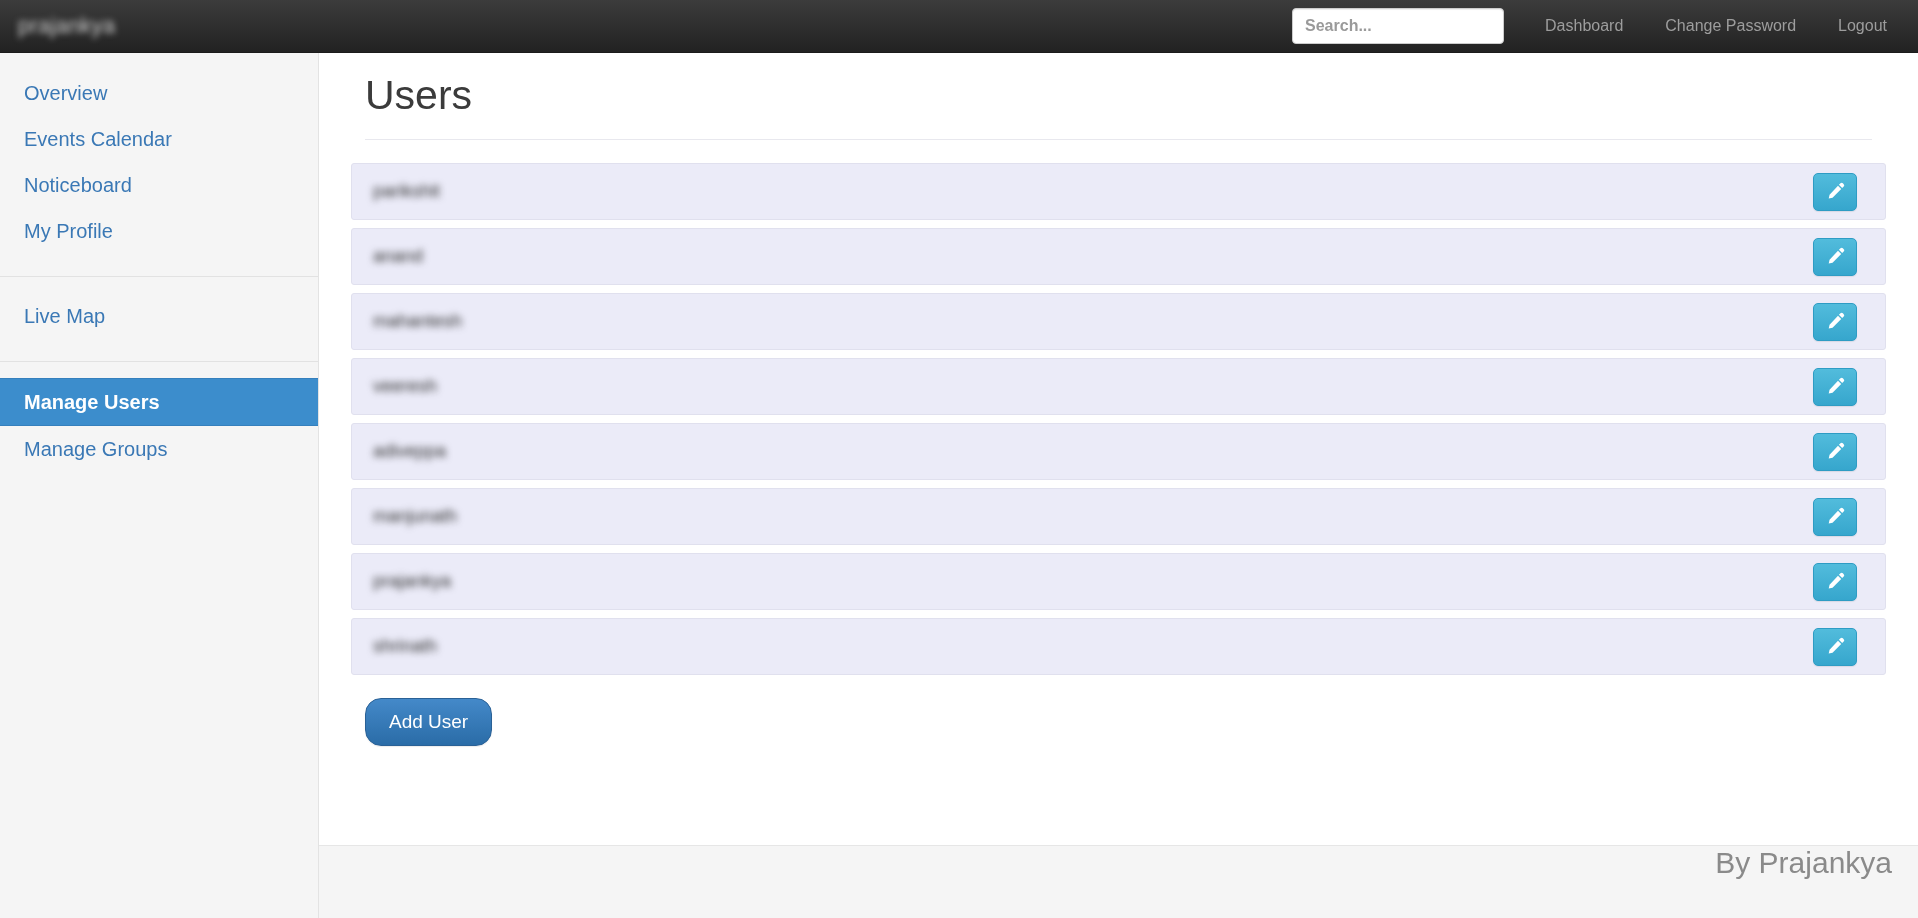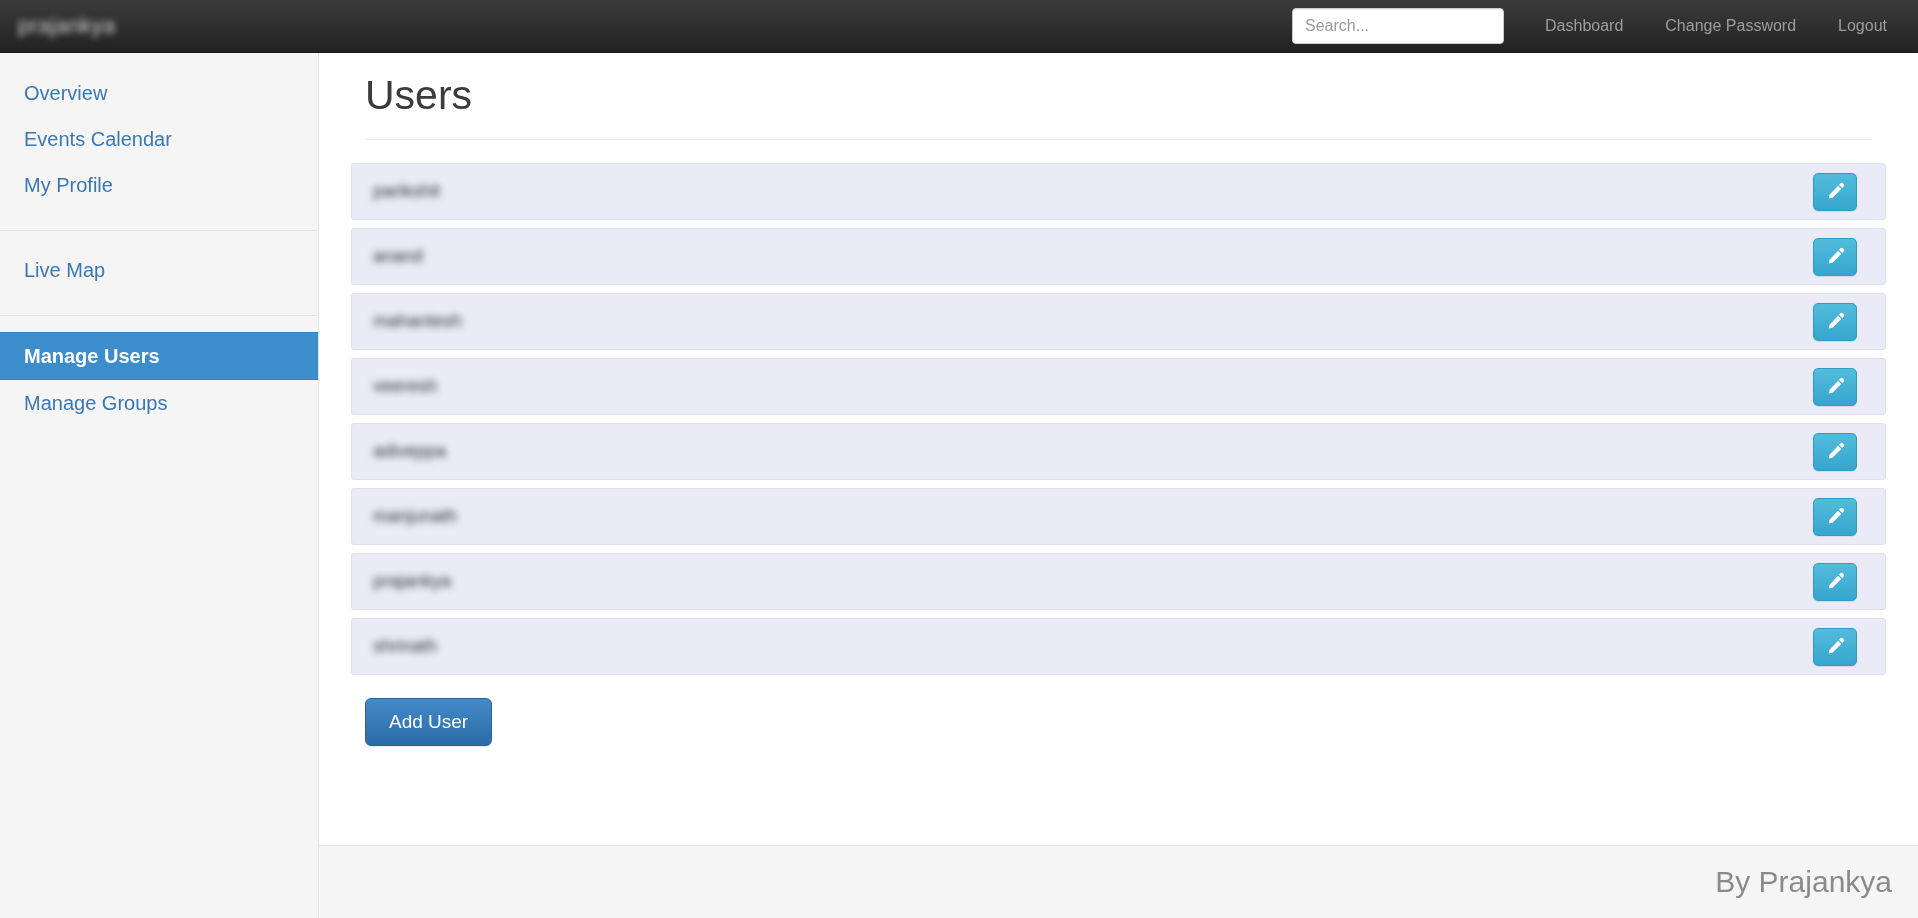--- a/index.html
+++ b/index.html
@@ -42,20 +42,21 @@
     width: 212px; height: 36px;
     padding: 6px 12px;
     font-size: 16px;
     font-family: "Liberation Sans", sans-serif;
     color: #555;
     background: #ffffff;
     border: 1px solid #cccccc;
     border-radius: 4px;
     box-shadow: inset 0 1px 1px rgba(0,0,0,.075);
     outline: none;
+    font-weight: bold;
   }
   .search-input::placeholder { color: #9a9a9a; }
   .nav-link {
     display: flex; align-items: center;
     height: 53px;
     padding: 0 21px;
     color: #9d9d9d;
     font-size: 16px;
     text-decoration: none;
     white-space: nowrap;
@@ -148,33 +149,33 @@
 
   .add-user-wrap { margin: 23px 0 0 46px; }
   .add-user-btn {
     display: inline-block;
     padding: 12px 23px;
     font-size: 19px;
     font-family: "Liberation Sans", sans-serif;
     color: #ffffff;
     background: linear-gradient(to bottom, #4489c9 0%, #2a6ca7 100%);
     border: 1px solid #2a6196;
-    border-radius: 6px;
+    border-radius: 16px;
     cursor: pointer;
     line-height: 1.15;
     box-shadow: 0 1px 1px rgba(0,0,0,.08);
   }
 
   
   .footer {
     position: absolute; left: 319px; top: 845px;
     width: 1599px; height: 73px;
     background: #f5f5f5;
     border-top: 1px solid #e6e6e6;
-    display: flex; align-items: center; justify-content: flex-end;
+    display: flex; justify-content: flex-end;
   }
   .footer-text {
     margin-right: 26px;
     font-size: 30px;
     color: #8a8a8a;
     white-space: nowrap;
   }
 </style>
 </head>
 <body>
@@ -188,20 +189,21 @@
     <a class="nav-link">Dashboard</a>
     <a class="nav-link">Change Password</a>
     <a class="nav-link">Logout</a>
   </div>
 </div>
 
 <div class="sidebar">
   <div class="side-group">
     <a class="side-item">Overview</a>
     <a class="side-item">Events Calendar</a>
+    <a class="side-item">Noticeboard</a>
     <a class="side-item">My Profile</a>
   </div>
   <div class="side-divider"></div>
   <div class="side-group">
     <a class="side-item">Live Map</a>
   </div>
   <div class="side-divider"></div>
   <div class="side-group">
     <a class="side-item active">Manage Users</a>
     <a class="side-item">Manage Groups</a>

